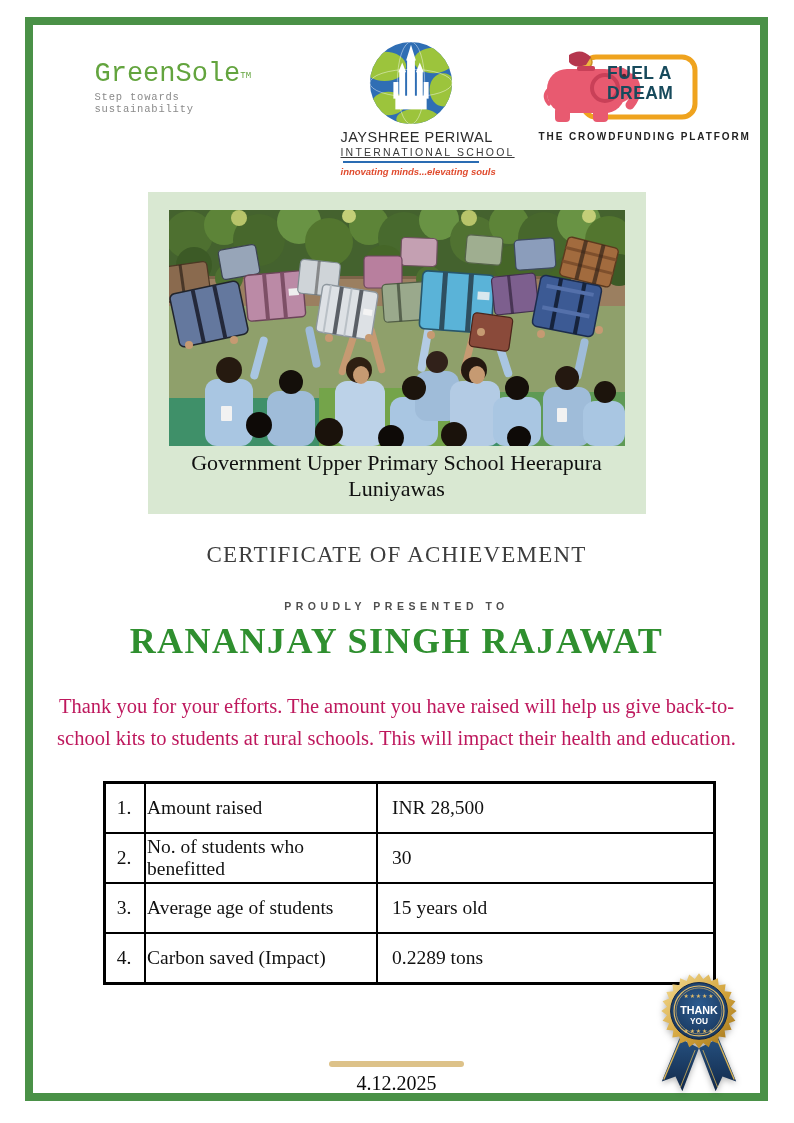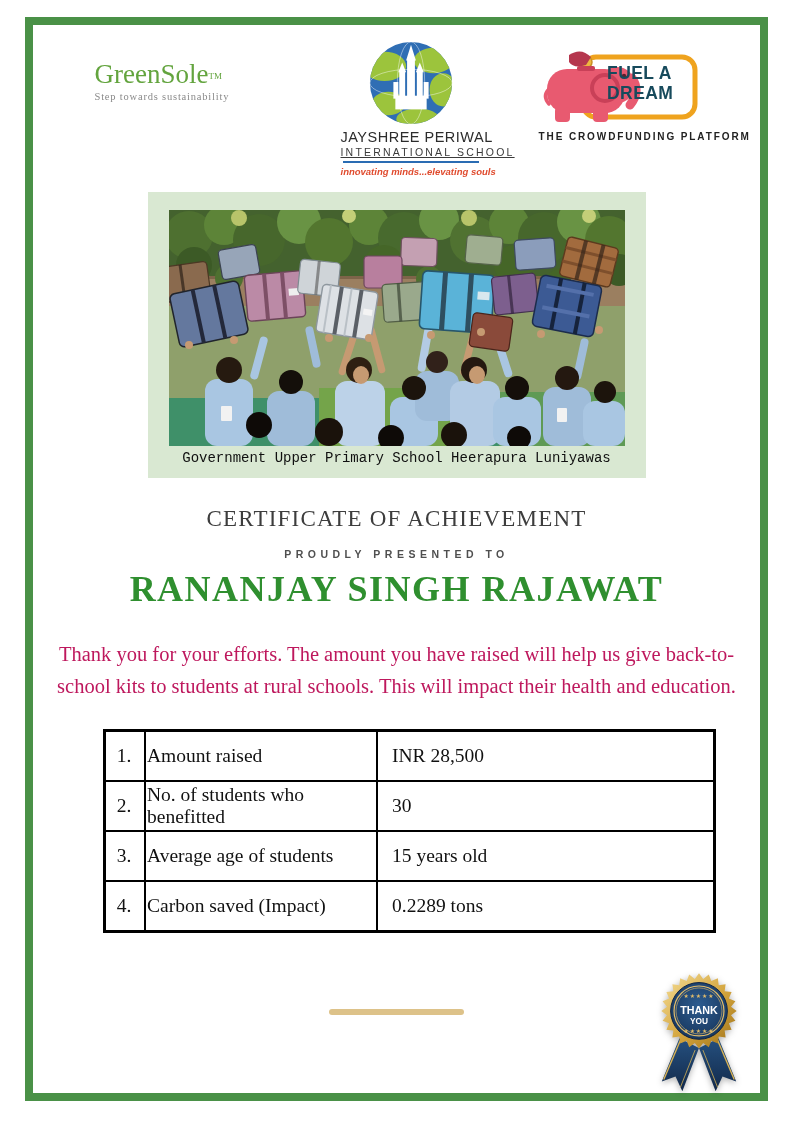--- a/index.html
+++ b/index.html
@@ -5,21 +5,21 @@
 <style>
   html,body{margin:0;padding:0;background:#fff;}
   body{width:794px;height:1123px;overflow:hidden;font-family:"Liberation Serif",serif;color:#111;}
   .page{position:relative;width:794px;height:1123px;background:#fff;}
   .frame{position:absolute;left:25px;top:17px;width:743px;height:1084px;border:8px solid #4a9147;box-sizing:border-box;background:#fff;}
 
   
   .logos{display:flex;justify-content:center;align-items:flex-start;gap:58px;margin-top:14px;height:126px;}
   .logo{flex:0 0 auto;}
 
-  .logo-greensole{width:188px;margin-top:22px;font-family:Liberation Serif, serif;}
+  .logo-greensole{width:188px;margin-top:22px;font-family:Liberation Mono, monospace;}
   .gs-line1,.gs-line2{font-size:27px;line-height:27px;color:#63a43e;font-weight:400;letter-spacing:0;}
   .gs-tm{font-size:9px;vertical-align:top;position:relative;top:2px;color:#63a43e;}
   .gs-foot{display:inline-block;width:17px;height:17px;border-radius:50%;background:#4f9a3c;position:relative;top:1px;margin:0 1px;}
   .gs-foot::before{content:"";position:absolute;left:4px;top:2px;width:5px;height:8px;border-radius:50%;background:#fff;transform:rotate(18deg);}
   .gs-foot::after{content:"";position:absolute;left:9px;top:10px;width:4px;height:4px;border-radius:50%;background:#fff;}
   .gs-tag{font-size:10.5px;color:#8a8a8a;letter-spacing:.8px;margin-top:3px;}
 
   .logo-jpis{width:140px;text-align:center;margin-top:0;font-family:"Liberation Sans",sans-serif;}
   .jp-globe{display:block;margin:0 auto;}
   .jp-l1{font-size:14.5px;color:#2c2c2c;letter-spacing:.5px;white-space:nowrap;margin-top:2px;}
@@ -31,27 +31,27 @@
   .fad-art{display:block;}
   .fad-text{position:absolute;left:68px;top:12px;font-weight:800;font-size:19px;line-height:20px;color:#174a5c;transform:scaleX(.92);transform-origin:left top;letter-spacing:.5px;}
   .fad-tag{margin-top:4px;text-align:left;font-size:10px;font-weight:700;letter-spacing:1.9px;color:#222;white-space:nowrap;}
 
   
   .statement{margin:18px auto 0;width:716px;text-align:center;font-family:"Liberation Sans",sans-serif;font-weight:700;font-size:15.5px;line-height:23px;color:#3a9a35;}
 
   
   .photo-panel{margin:27px auto 0;width:498px;background:#d9e8d2;padding:18px 21px 8px;box-sizing:border-box;}
   .photo{display:block;width:456px;height:236px;}
-  .photo-caption{text-align:center;font-size:14px;color:#101010;margin-top:4px;padding-bottom:4px;font-family:Liberation Mono, monospace;}
+  .photo-caption{text-align:center;font-size:22px;color:#101010;margin-top:4px;padding-bottom:4px;font-family:Liberation Serif, serif;}
 
   
   .cert-heading{width:575px;margin:16px auto 0;display:flex;align-items:center;gap:12px;flex-direction:column;}
   .cert-heading .rule{flex:1;height:2px;background:#d9c28a;}
   .cert-heading h1{margin:0;font-size:23px;font-weight:400;color:#3d3d3d;letter-spacing:1.2px;white-space:nowrap;font-family:"Liberation Serif",serif;}
-  .presented{margin-top:4px;text-align:center;font-family:"Liberation Sans",sans-serif;font-size:10.5px;letter-spacing:4.5px;color:#4f4f4f;font-weight:600;}
+  .presented{margin-top:20px;text-align:center;font-family:"Liberation Sans",sans-serif;font-size:10.5px;letter-spacing:4.5px;color:#4f4f4f;font-weight:600;}
   .recipient{margin:8px 0 0;text-align:center;font-size:36px;font-weight:700;letter-spacing:1.5px;color:#2f8f2f;font-family:"Liberation Serif",serif;}
   .message{margin:28px auto 0;width:724px;text-align:center;font-size:20.5px;line-height:32px;color:#be185d;}
 
   
   .impact-table{margin:27px 0 0 70px;border-collapse:collapse;border:3px solid #000;font-size:19.5px;}
   .impact-table td{border:2px solid #000;height:46px;vertical-align:middle;}
   .impact-table .c-num{width:34px;text-align:center;padding-right:3px;}
   .impact-table .c-label{width:228px;font-family:Liberation Serif, serif;}
   .impact-table .c-value{width:320px;padding-left:14px;}
 
@@ -336,20 +336,21 @@
         <tr>
           <td class="c-num">4.</td>
           <td class="c-label">Carbon saved (Impact)</td>
           <td class="c-value">0.2289 tons</td>
         </tr>
       </tbody>
     </table>
 
     <div class="date-block">
       <div class="gold-bar"></div>
+      <div class="date-label">4.12.2025</div>
     </div>
   </div>
 
   <svg class="badge" viewBox="0 0 100 140">
     <defs>
       <linearGradient id="goldGrad" x1="0" y1="0" x2="1" y2="1">
         <stop offset="0" stop-color="#f7e09a"></stop>
           <stop offset=".55" stop-color="#d3a43c"></stop>
           <stop offset="1" stop-color="#9e7118"></stop>
       </linearGradient>

